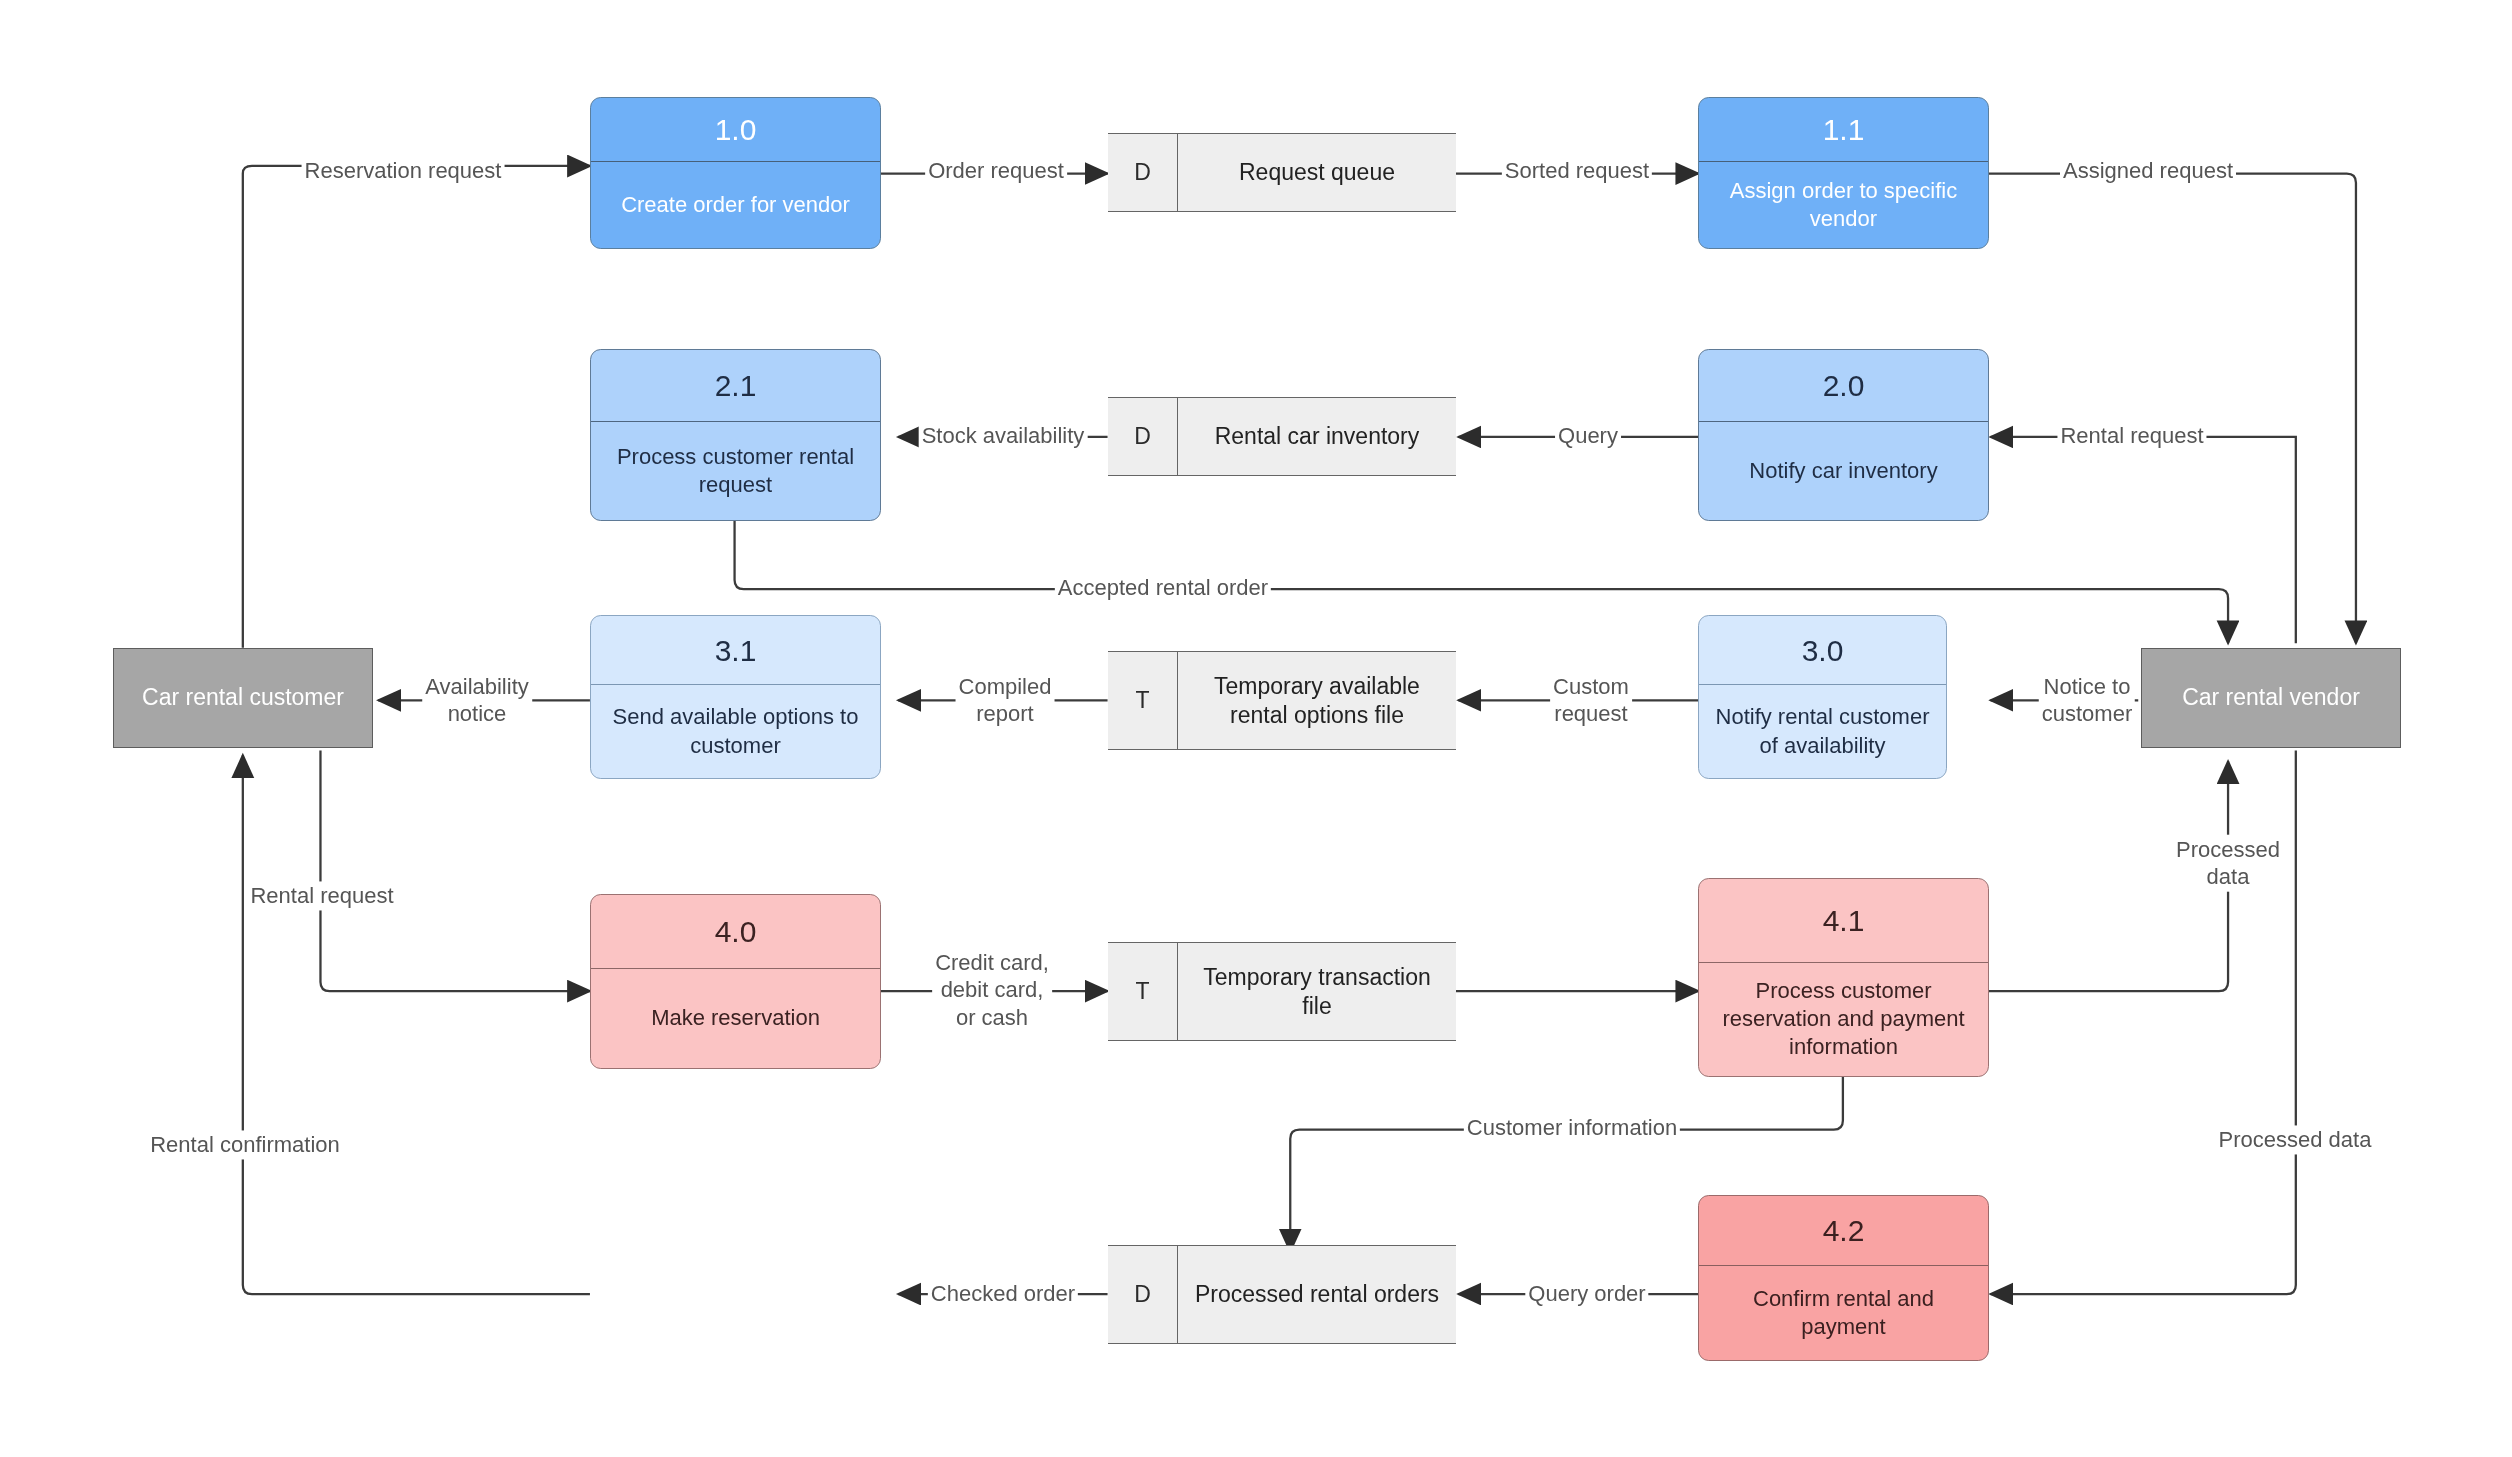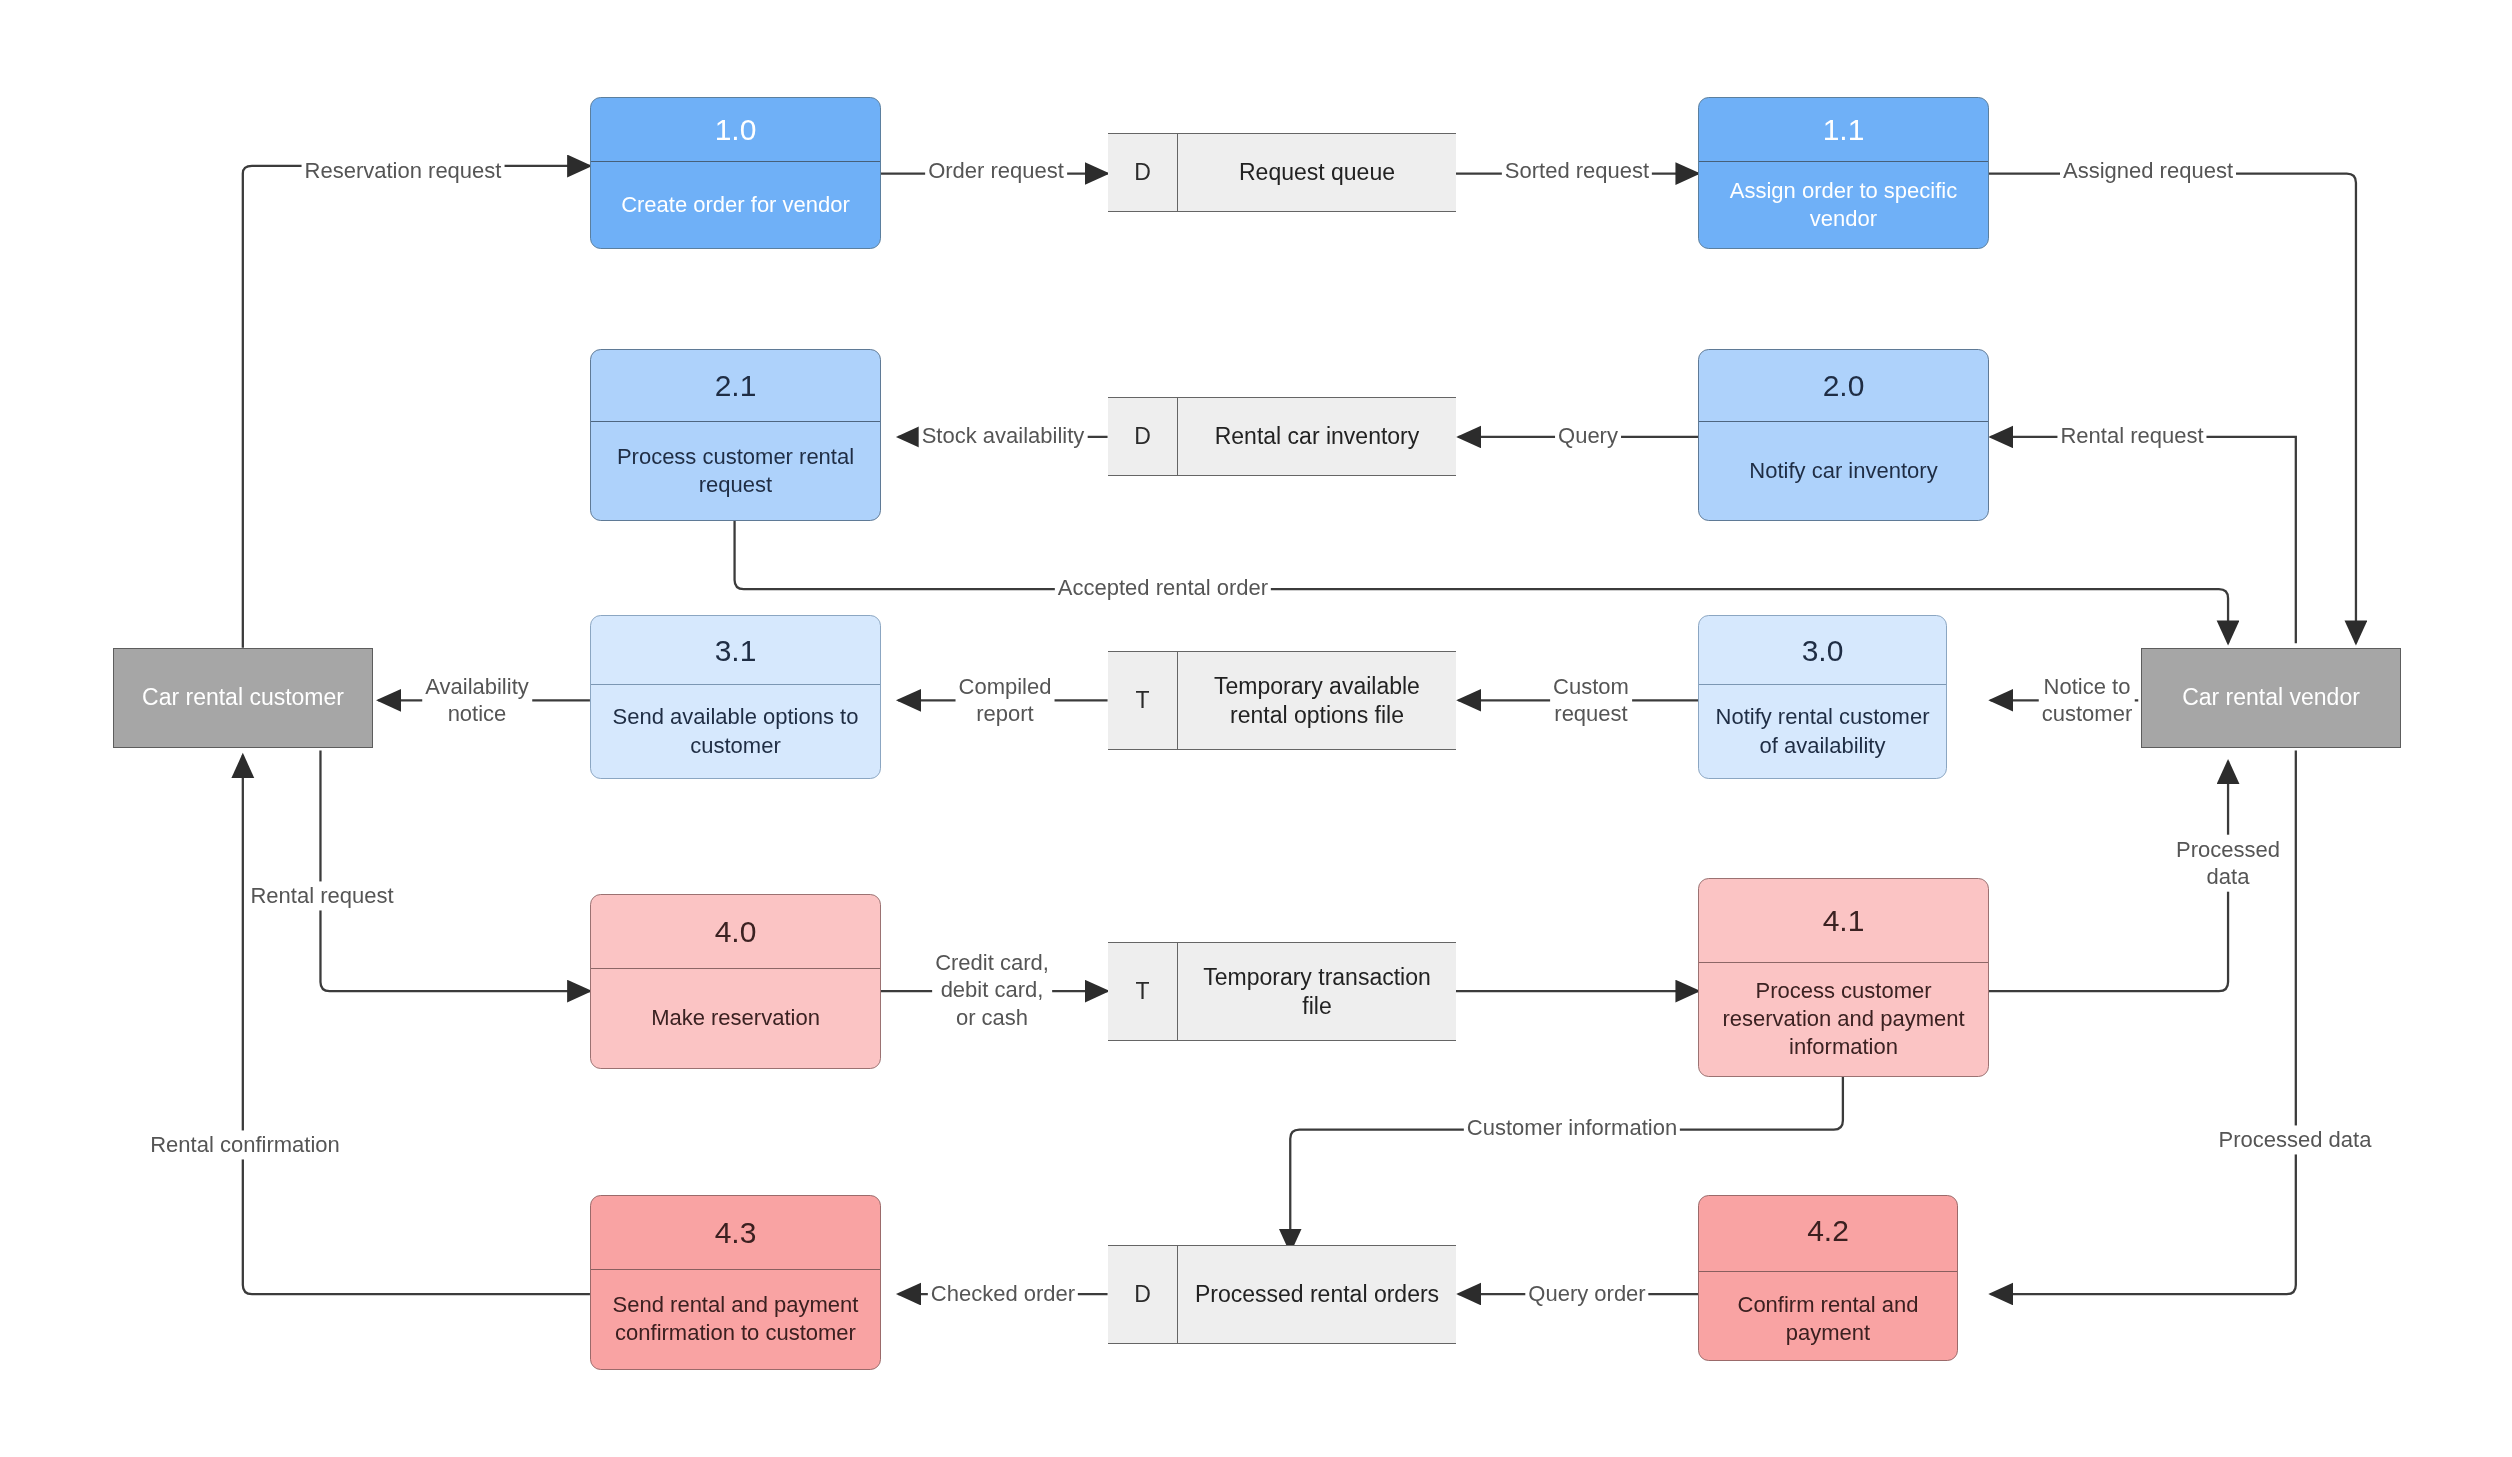--- a/index.html
+++ b/index.html
@@ -155,27 +155,22 @@
     <div class="pdiv"></div>
     <div class="pname">Make reservation</div>
   </div>
 
   <div class="proc c-pink" style="left:1698px;top:878px;width:291px;height:199px;">
     <div class="pnum">4.1</div>
     <div class="pdiv"></div>
     <div class="pname">Process customer reservation and payment information</div>
   </div>
 
-  <div class="proc c-pink2" style="left:590px;top:1195px;width:291px;height:175px;">
-    <div class="pnum">4.3</div>
-    <div class="pdiv"></div>
-    <div class="pname">Send rental and payment confirmation to customer</div>
-  </div>
-
-  <div class="proc c-pink2" style="left:1698px;top:1195px;width:260px;height:166px;gap:6px;">
+
+  <div class="proc c-pink2" style="left:1698px;top:1195px;width:291px;height:166px;">
     <div class="pnum">4.2</div>
     <div class="pdiv"></div>
     <div class="pname">Confirm rental and payment</div>
   </div>
 
   <div class="store" style="left:1108px;top:133px;width:348px;height:79px;">
     <div class="slet">D</div>
     <div class="sname">Request queue</div>
   </div>
 

